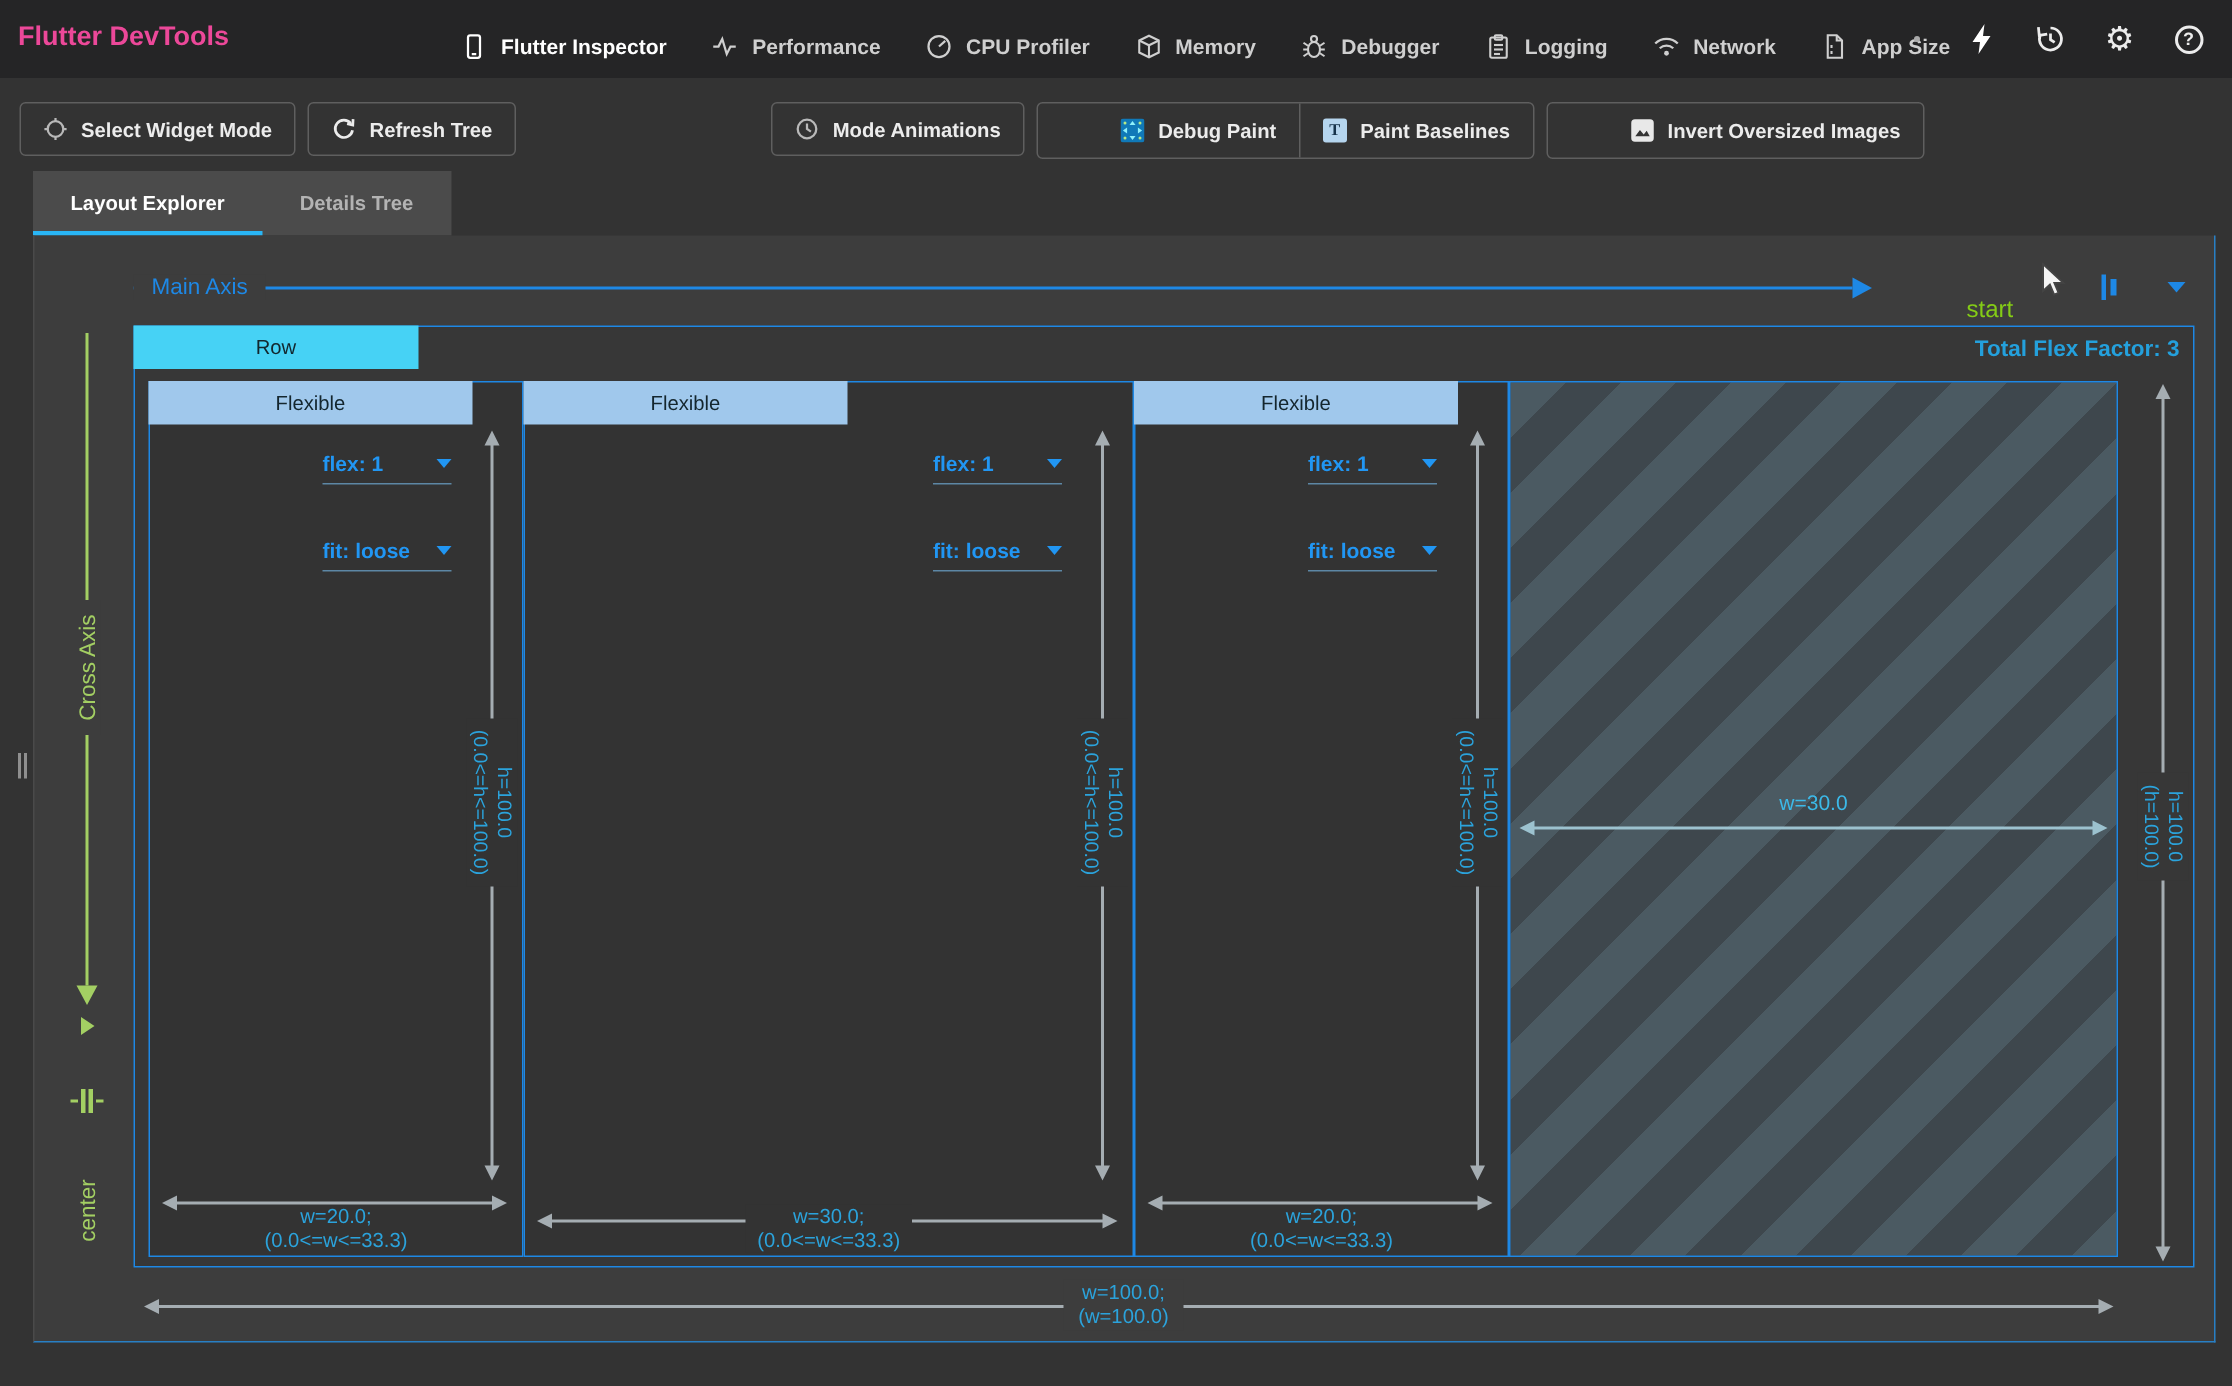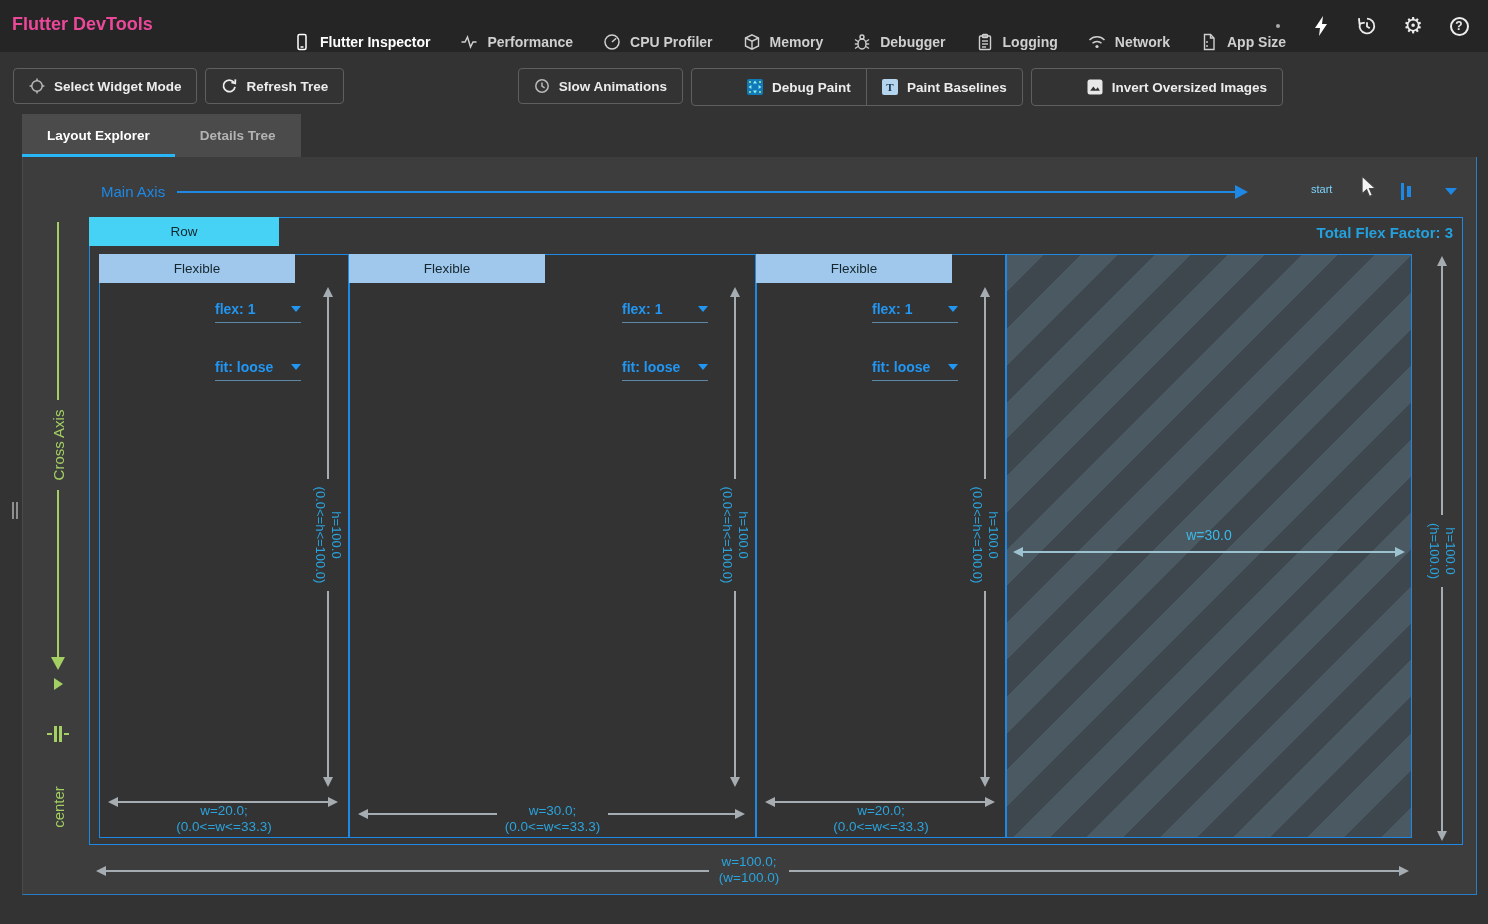--- a/index.html
+++ b/index.html
@@ -5,21 +5,21 @@
   * { box-sizing: border-box; margin: 0; padding: 0; }
   html,body { background:#333; }
   #app {
     position: relative; width: 1488px; height: 924px; overflow: hidden;
     background: #333333; font-family: "Liberation Sans", sans-serif;
     -webkit-font-smoothing: antialiased;
   }
   
   .topbar { position:absolute; left:0; top:0; width:1488px; height:52px; background:#252526; }
   .app-title { position:absolute; left:12px; top:14px; font-size:18px; font-weight:700; color:#ec4899; }
-  .nav-tabs { position:absolute; left:278px; top:0; height:61px; display:flex;margin-top:11px; }
+  .nav-tabs { position:absolute; left:292px; top:0; height:61px; display:flex; }
   .nav-tab { position:relative; display:flex; align-items:center; gap:9px; padding:0 15px; color:#cfcfcf; font-size:14px; font-weight:600; cursor:default; }
   .nav-tab.active { color:#fff; }
   .nav-tab.active::after { content:""; position:absolute; left:2px; right:2px; bottom:0; height:4px; background:#29b6f6; }
   .nav-tab svg { display:block; }
   .nav-actions { position:absolute; right:6px; top:0; height:52px; display:flex; align-items:center; }
   .nav-dot { width:4px; height:4px; border-radius:50%; background:#aaa; margin:0 18px 0 10px; }
   .icon-btn { width:46px; height:52px; display:flex; align-items:center; justify-content:center; color:#ececec; }
   .gear-glyph { font-size:22px; line-height:1; color:#ececec; }
   .help-circle { width:19px; height:19px; border:2px solid #ececec; border-radius:50%; display:flex; align-items:center; justify-content:center; font-size:12px; font-weight:700; color:#ececec; }
   
@@ -43,21 +43,21 @@
   .splitter-handle i { width:2px; height:17px; background:#8f8f8f; }
   
   .canvas { position:absolute; left:22px; top:157px; width:1455px; height:738px; background:#3d3d3d;
     border-left:1px solid #4a4a4a; border-right:1px solid rgba(33,150,243,.75); border-bottom:1px solid rgba(33,150,243,.75); }
   
   .main-axis-line { position:absolute; left:66px; top:34px; width:1146px; height:2px; background:#1e88e5; }
   .main-axis-head { position:absolute; left:1212px; top:28px; width:0; height:0;
     border-top:7px solid transparent; border-bottom:7px solid transparent; border-left:13px solid #1e88e5; }
   .main-axis-label { position:absolute; left:66px; top:26px; width:1146px; }
   .main-axis-label span { background:#3d3d3d; padding:0 12px; color:#1e88e5; font-size:15px; }
-  .align-label { position:absolute; left:1288px; top:26px; color:#7dd3fc; font-size:11px; }
+  .align-label { position:absolute; left:1288px; top:41px; color:#84cc16; font-size:16px; }
   .align-icon { position:absolute; left:1378px; top:26px; width:12px; height:17px; }
   .align-icon i { position:absolute; background:#1e88e5; }
   .align-icon .b1 { left:0; top:0; width:3px; height:17px; }
   .align-icon .b2 { left:6px; top:3px; width:4px; height:11px; }
   .caret-down { width:0; height:0; border-left:6px solid transparent; border-right:6px solid transparent; border-top:7px solid #1e88e5; }
   .align-caret { position:absolute; left:1422px; top:31px; }
   .cursor { position:absolute; left:1336px; top:18px; }
   
   .cross-axis-line { position:absolute; left:34px; top:65px; width:2px; height:435px; background:#a3cf63; }
   .cross-axis-head { position:absolute; left:28px; top:500px; width:0; height:0;
@@ -78,21 +78,21 @@
   
   .rowbox { position:absolute; left:66px; top:60px; width:1374px; height:628px; background:#373737; border:1px solid #1e88e5; }
   .row-header { position:absolute; left:-1px; top:-1px; width:190px; height:29px; background:#46d2f5;
     display:flex; align-items:center; justify-content:center; color:#12272e; font-size:13.5px; }
   .tff { position:absolute; right:9px; top:6px; color:#24a0dc; font-size:15px; font-weight:700; }
   
   .flexbox { position:absolute; top:36px; height:584px; background:#333; border:1px solid #1e88e5; }
   .fb0 { left:9px;   width:250px; }
   .fb1 { left:259px; width:407px; }
   .fb2 { left:666px; width:250px; }
-  .flex-header { position:absolute; left:-1px; top:-1px; width:196px; height:29px; background:#a0c8ec;
+  .flex-header { position:absolute; left:-1px; top:-1px; width:216px; height:29px; background:#a0c8ec;
     display:flex; align-items:center; justify-content:center; color:#14262e; font-size:13.5px; }
   .dropdowns { position:absolute; right:47px; top:46px; width:86px; display:flex; flex-direction:column; gap:36px; }
   .dd { display:flex; justify-content:space-between; align-items:center; padding-bottom:5px;
     border-bottom:1px solid #5d87a5; color:#2196f3; font-size:14px; font-weight:700; }
   .dd .caret { width:0; height:0; border-left:5px solid transparent; border-right:5px solid transparent; border-top:6px solid #2196f3; }
   
   .v2arrow { position:absolute; width:14px; --c:#a5adb2; }
   .v2arrow .ln { position:absolute; left:6px; top:9px; bottom:9px; width:2px; background:var(--c); }
   .v2arrow .up { position:absolute; left:2px; top:0; width:0; height:0;
     border-left:5px solid transparent; border-right:5px solid transparent; border-bottom:10px solid var(--c); }
@@ -254,21 +254,21 @@
           </svg>
         <span>Refresh Tree</span>
       </div>
     </div>
     <div class="tb-right">
       <div class="btn">
         <svg width="16" height="16" viewBox="0 0 16 16" fill="none" stroke="#b9b9b9" stroke-width="1.5">
             <circle cx="8" cy="8" r="6.2"></circle>
             <polyline points="8,4.4 8,8 10.6,9.8"></polyline>
           </svg>
-        <span>Slow Animations</span>
+        <span>Mode Animations</span>
       </div>
       <div class="btn-group">
         <div class="btn-seg">
           <svg width="16" height="16" viewBox="0 0 16 16">
               <rect width="16" height="16" rx="2" fill="#1079b8"></rect>
               <path d="M8 1.6 L10 4.4 H6 Z M8 14.4 L6 11.6 h4 Z M1.6 8 L4.4 6 v4 Z M14.4 8 L11.6 6 v4 Z" fill="#8ff0fb"></path>
               <circle cx="3" cy="3" r="1" fill="#b8e986"></circle>
               <circle cx="13" cy="3" r="1" fill="#b8e986"></circle>
               <circle cx="3" cy="13" r="1" fill="#b8e986"></circle>
               <circle cx="13" cy="13" r="1" fill="#b8e986"></circle>

